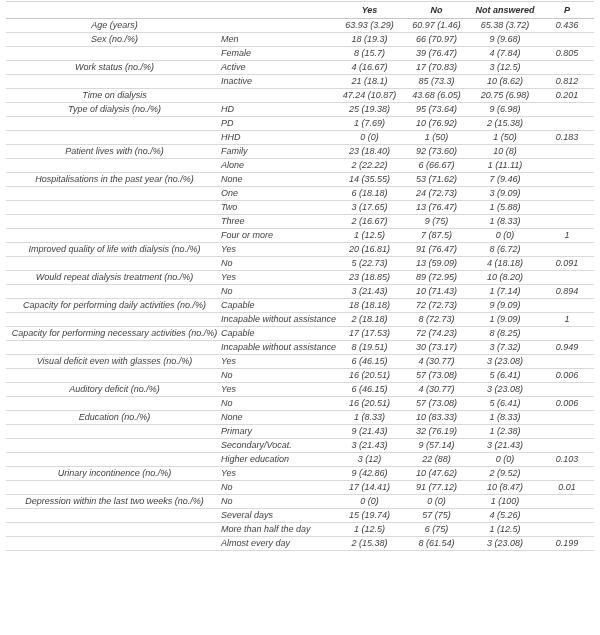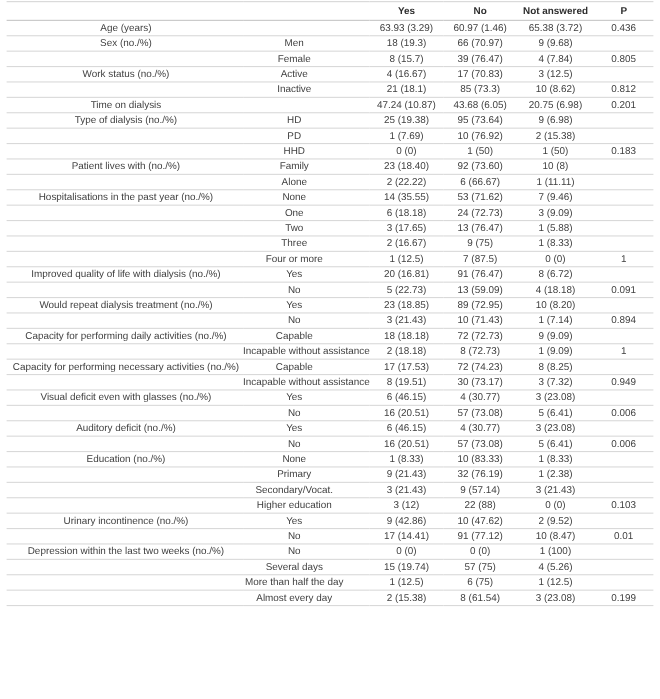--- a/index.html
+++ b/index.html
@@ -5,21 +5,21 @@
   * { box-sizing: border-box; }
   html, body {
     margin: 0; padding: 0;
     background: #ffffff;
   }
   body {
     width: 600px; height: 635px; overflow: hidden;
     font-family: "Liberation Sans", "DejaVu Sans", sans-serif;
     color: #3f3f3f;
   }
-  .table-wrap { padding: 1px 6px 0 6px; }
+  .table-wrap { padding: 1px 6px 0 6px; font-style: italic; }
   table {
     width: 588px;
     border-collapse: collapse;
     table-layout: fixed;
     border-top: 1px solid #d6d6d6;
   }
   col.c-label { width: 215px; }
   col.c-sub   { width: 115px; }
   col.c-yes   { width: 67px; }
   col.c-no    { width: 67px; }
@@ -38,21 +38,21 @@
     font-weight: bold;
     color: #2d2d2d;
     text-align: center;
     border-bottom: 1px solid #c6c6c6;
   }
   tbody td {
     height: 14px;
     border-bottom: 1px solid #d9d9d9;
   }
   td.label { text-align: center; padding-left: 2px; }
-  td.sub   { text-align: center; padding-right: 22px; }
+  td.sub   { text-align: left; padding-right: 22px; }
   td.val   { text-align: center; }
 </style>
 </head>
 <body>
 
 <div class="table-wrap">
   <table>
     <colgroup>
       <col class="c-label">
       <col class="c-sub">

